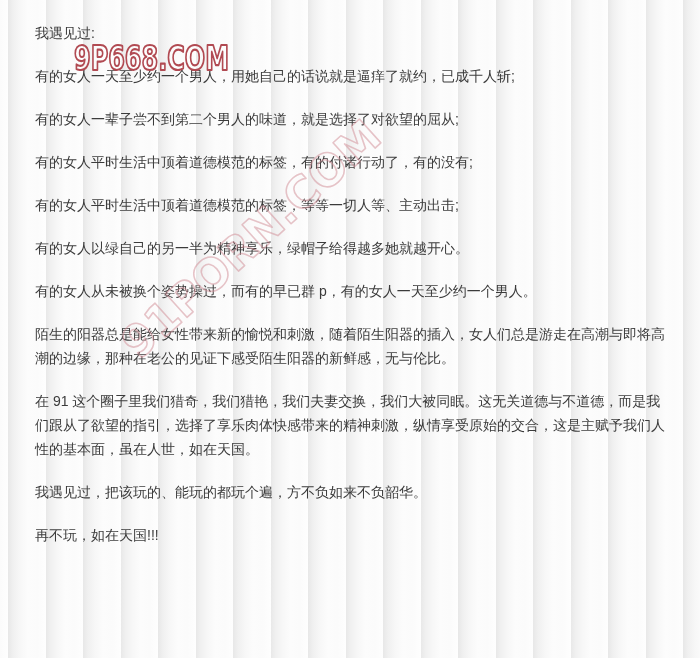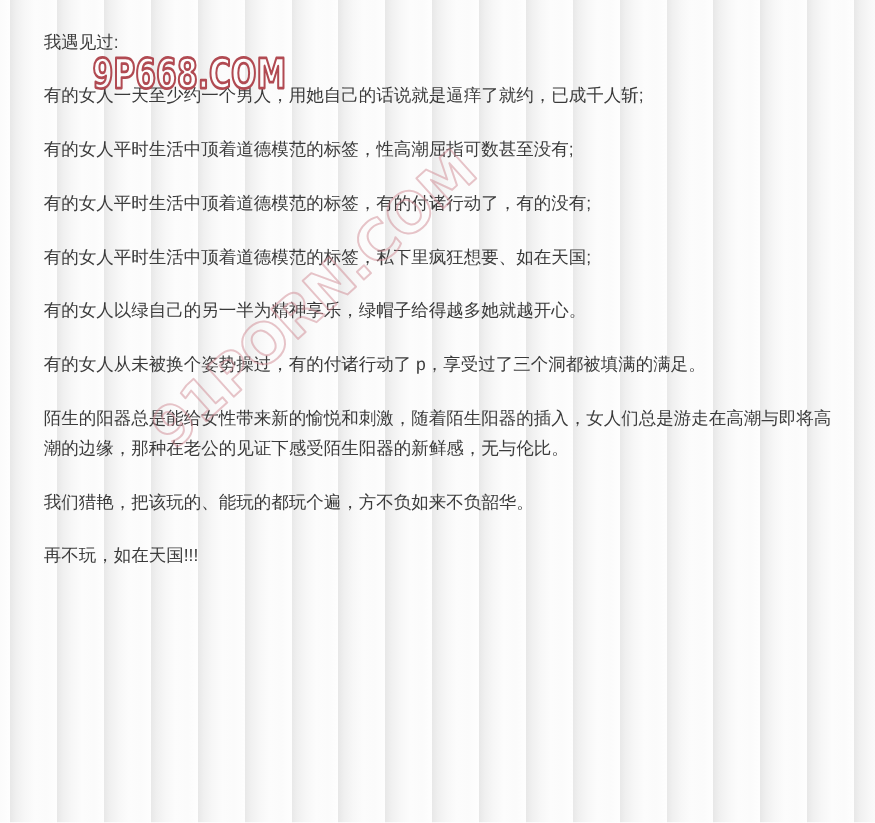--- a/index.html
+++ b/index.html
@@ -70,27 +70,28 @@
   }
 </style>
 </head>
 <body>
 
 <div class="page">
 
   <div class="content" id="article-content">
       <p>我遇见过:</p>
       <p>有的女人一天至少约一个男人，用她自己的话说就是逼痒了就约，已成千人斩;</p>
-      <p>有的女人平时生活中顶着道德模范的标签，性高潮屈指可数甚至没有;</p>
+      <p>有的女人一辈子尝不到第二个男人的味道，就是选择了对欲望的屈从;</p>
       <p>有的女人平时生活中顶着道德模范的标签，有的付诸行动了，有的没有;</p>
-      <p>有的女人平时生活中顶着道德模范的标签，私下里疯狂想要、如在天国;</p>
+      <p>有的女人平时生活中顶着道德模范的标签，等等一切人等、主动出击;</p>
       <p>有的女人以绿自己的另一半为精神享乐，绿帽子给得越多她就越开心。</p>
-      <p>有的女人从未被换个姿势操过，有的付诸行动了 p，享受过了三个洞都被填满的满足。</p>
+      <p>有的女人从未被换个姿势操过，而有的早已群 p，有的女人一天至少约一个男人。</p>
       <p>陌生的阳器总是能给女性带来新的愉悦和刺激，随着陌生阳器的插入，女人们总是游走在高潮与即将高潮的边缘，那种在老公的见证下感受陌生阳器的新鲜感，无与伦比。</p>
-      <p>我们猎艳，把该玩的、能玩的都玩个遍，方不负如来不负韶华。</p>
+      <p>在 91 这个圈子里我们猎奇，我们猎艳，我们夫妻交换，我们大被同眠。这无关道德与不道德，而是我们跟从了欲望的指引，选择了享乐肉体快感带来的精神刺激，纵情享受原始的交合，这是主赋予我们人性的基本面，虽在人世，如在天国。</p>
+      <p>我遇见过，把该玩的、能玩的都玩个遍，方不负如来不负韶华。</p>
       <p>再不玩，如在天国!!!</p>
     </div>
 
   <svg class="wm-top" width="180" height="50" viewBox="0 0 180 50" aria-hidden="true">
     <text x="2" y="36" textLength="155" lengthAdjust="spacingAndGlyphs" stroke="#b14a52">9P668.COM</text>
   </svg>
 
   <svg class="wm-diag" width="440" height="440" viewBox="0 0 440 440" aria-hidden="true">
     <text x="220" y="234" text-anchor="middle" textLength="330" lengthAdjust="spacingAndGlyphs" transform="rotate(-42 220 220)" stroke="#d18c95">91PORN.COM</text>
   </svg>

